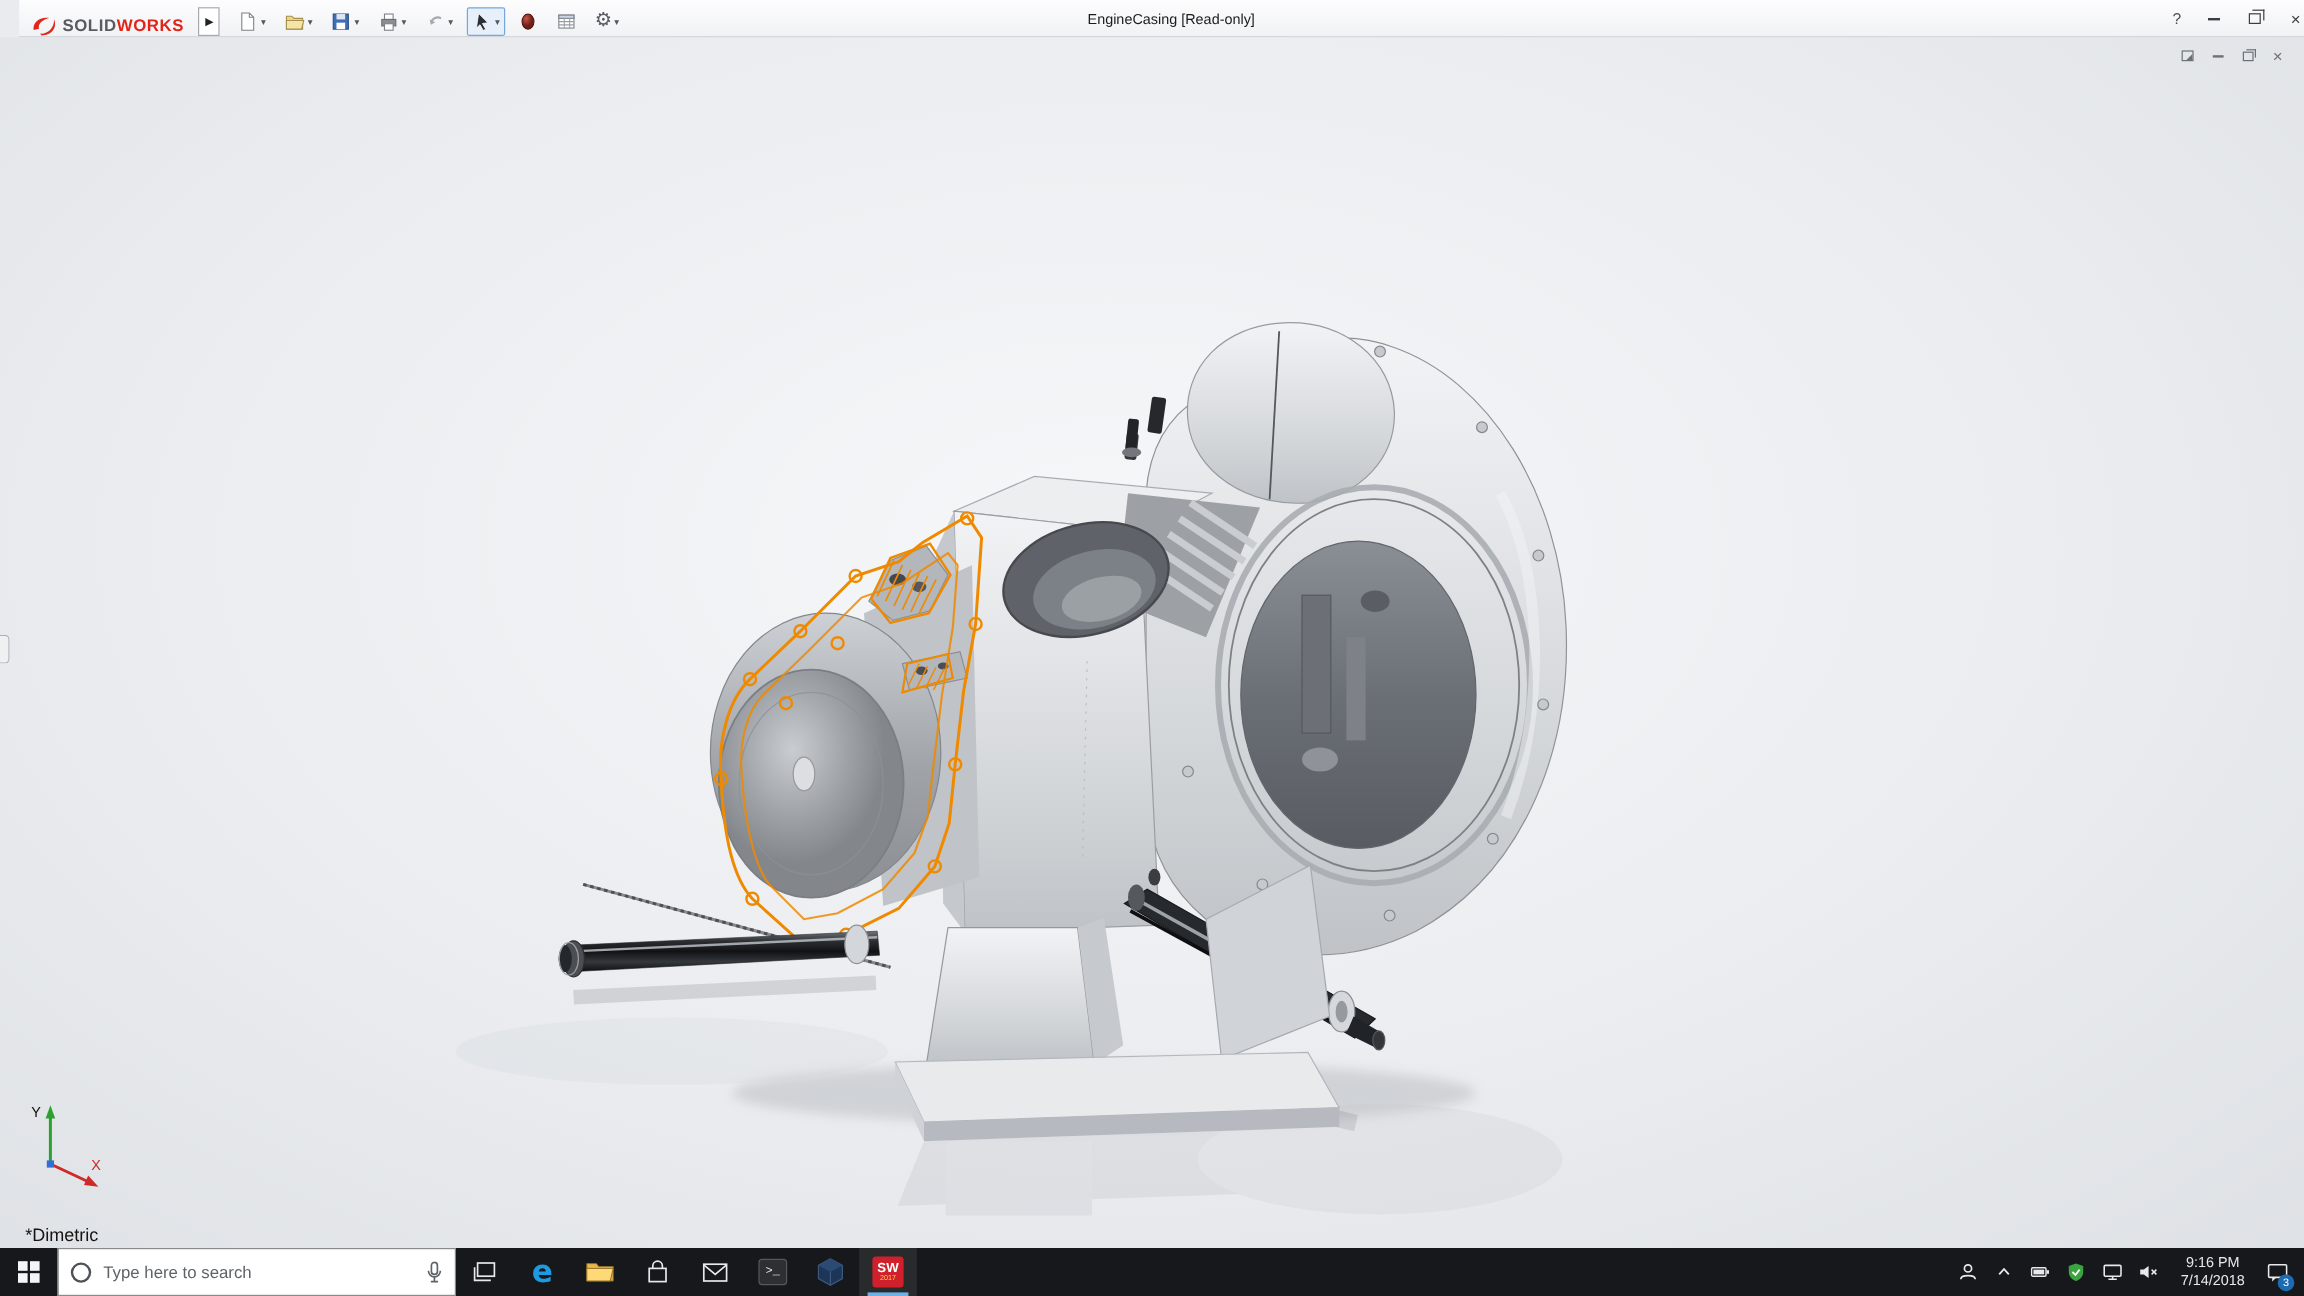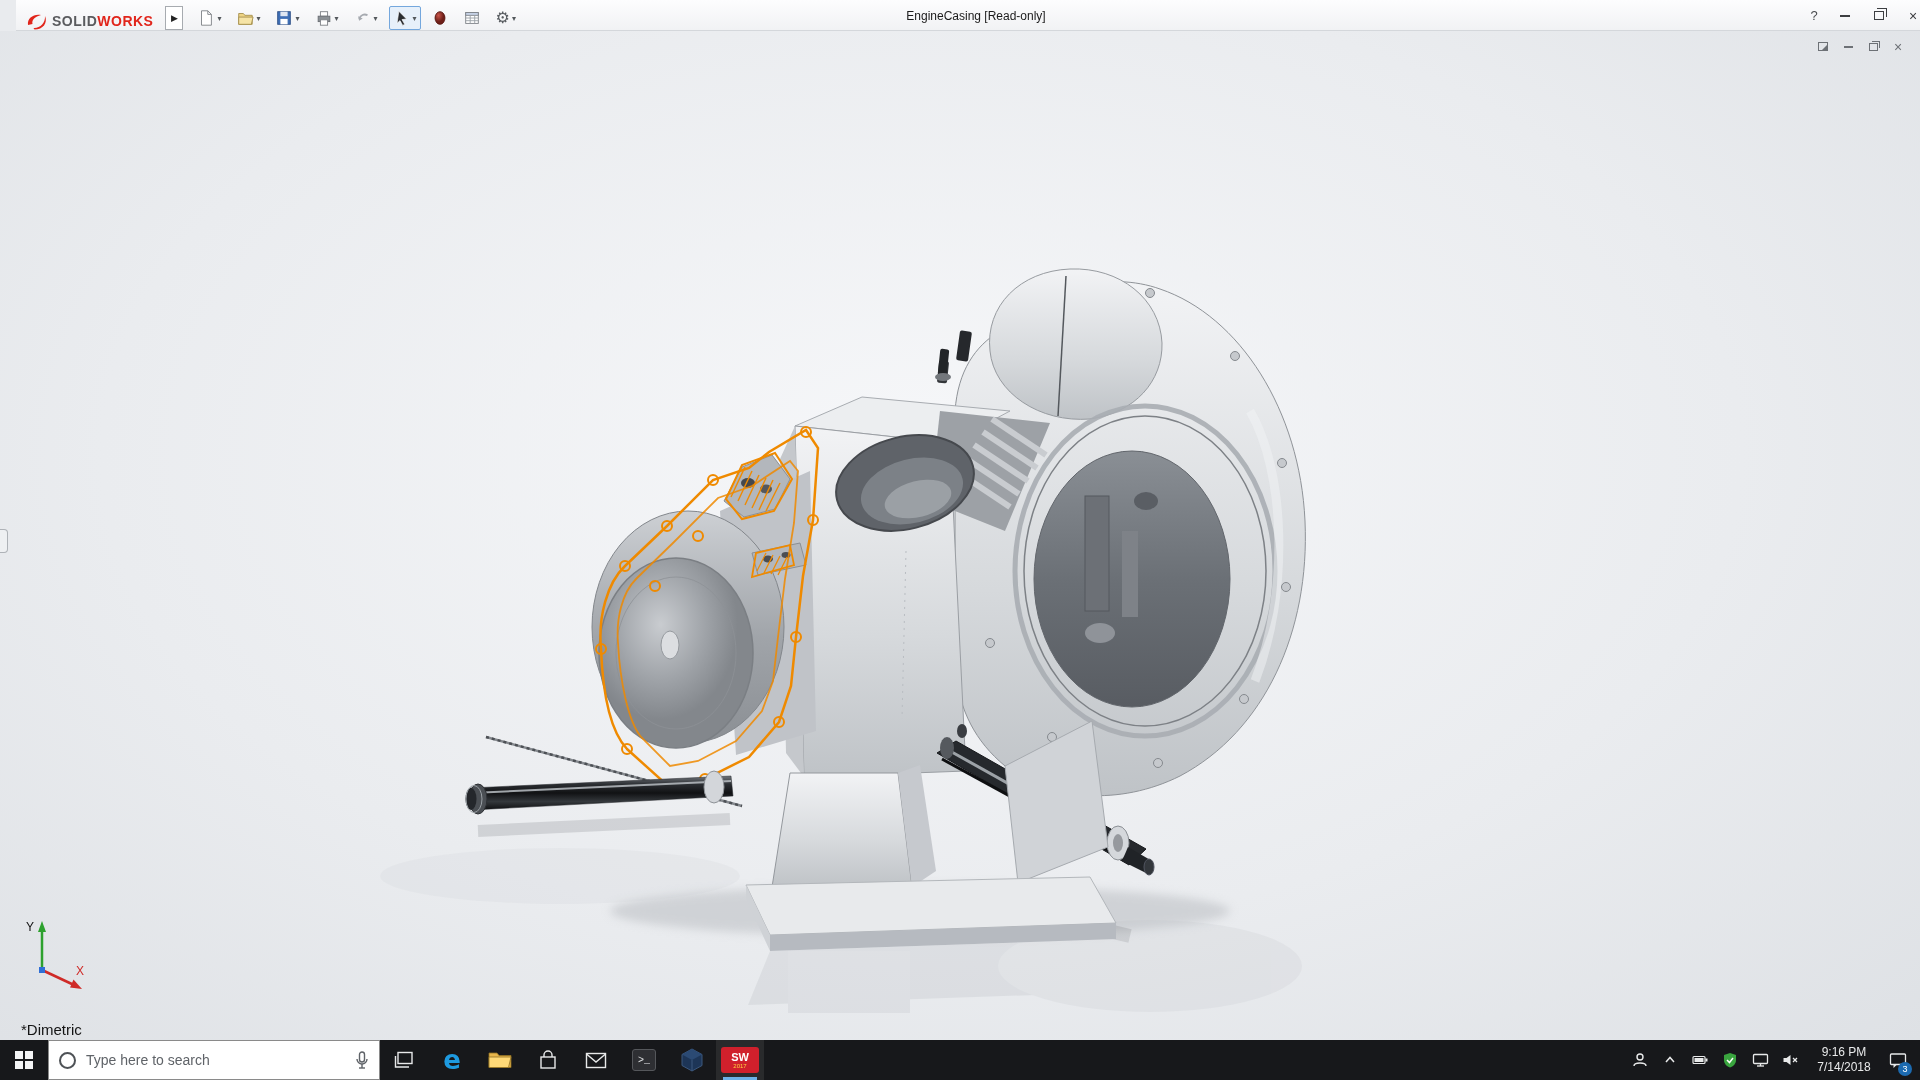--- a/index.html
+++ b/index.html
@@ -68,21 +68,21 @@
     font-family:"Liberation Sans", sans-serif; background:transparent; }
   .search-box input::placeholder { color:#5f6368; opacity:1; }
   .tb-app { width:48px; display:flex; align-items:center; justify-content:center;
     position:relative; cursor:pointer; }
   .tb-app.active { background:rgba(255,255,255,.08); }
   .tb-app.active .underline { position:absolute; left:7px; right:7px; bottom:0; height:3px; background:#6cb2e8; }
   .edge-glyph { font-size:26px; font-weight:bold; color:#1e9ae0; font-family:"DejaVu Sans", sans-serif; }
   .cmd-box { width:24px; height:22px; background:#2e2f33; border:1px solid #55575b; border-radius:3px;
     color:#dfe1e3; font-family:"Liberation Mono", monospace; font-size:10px;
     display:flex; align-items:center; justify-content:center; }
-  .sw-box { width:38px; height:26px; background:#d0202c; border-radius:3px; display:flex;
+  .sw-box { width:26px; height:26px; background:#d0202c; border-radius:3px; display:flex;
     flex-direction:column; align-items:center; justify-content:center; line-height:1; }
   .sw-box .sw { color:#fff; font-weight:bold; font-size:11px; }
   .sw-box .yr { color:#ffd23e; font-size:6px; }
   .tray { margin-left:auto; display:flex; align-items:center; }
   .tray-item { width:30px; height:40px; display:flex; align-items:center; justify-content:center;
     cursor:pointer; position:relative; }
   .clock { width:78px; height:40px; display:flex; flex-direction:column; align-items:center;
     justify-content:center; font-size:12px; line-height:15px; cursor:pointer; }
   .badge { position:absolute; right:1px; bottom:4px; min-width:14px; height:14px; border-radius:7px;
     background:#1c6ab0; color:#fff; font-size:9px; display:flex; align-items:center;

